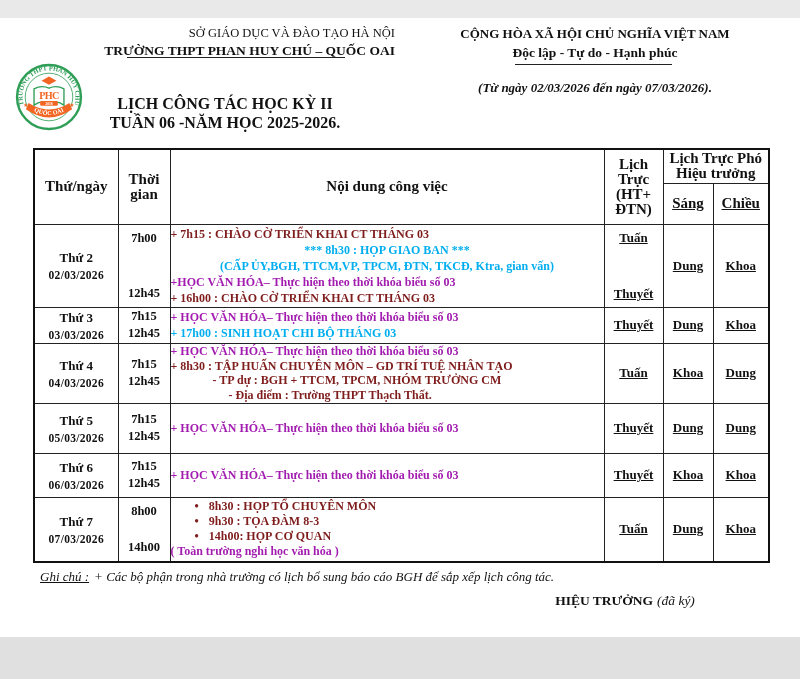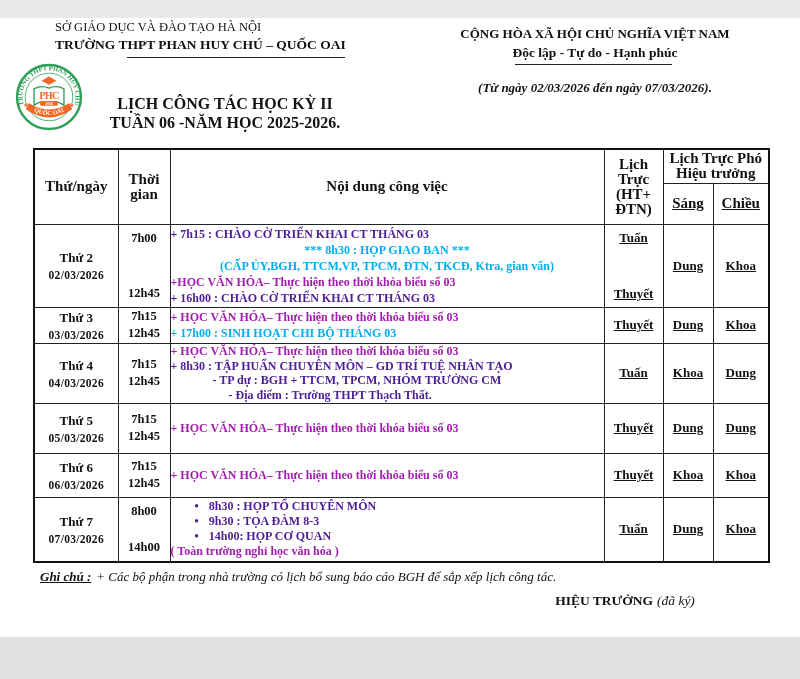--- a/index.html
+++ b/index.html
@@ -2,21 +2,21 @@
 <html lang="vi"><head>
 <meta charset="utf-8">
 <style>
   html,body{margin:0;padding:0;background:#fff;}
   .screen{position:relative;width:800px;height:679px;background:#ffffff;
           font-family:"Liberation Serif", serif;overflow:hidden;color:#111;}
   .strip-top{position:absolute;left:0;top:0;width:800px;height:18px;background:#e9e9e9;}
   .strip-bottom{position:absolute;left:0;top:637px;width:800px;height:42px;background:#e0e0e0;}
 
   
-  .hdr-left{position:absolute;left:55px;top:20px;width:340px;text-align:left;}
+  .hdr-left{position:absolute;left:55px;top:26px;width:340px;text-align:right;}
   .hdr-left .l1{font-size:12.5px;}
   .hdr-left .l2{font-size:13.5px;font-weight:bold;margin-top:2px;}
   .ul-left{position:absolute;left:127px;top:57px;width:218px;border-bottom:1.5px solid #222;}
   .title-block{position:absolute;left:55px;top:78px;width:340px;text-align:center;font-weight:bold;margin-top:16px;}
   .title-block div{font-size:16px;line-height:19px;}
   .hdr-right{position:absolute;left:430px;top:26px;width:330px;text-align:center;}
   .hdr-right .r1{font-size:13px;font-weight:bold;}
   .hdr-right .r2{font-size:13.5px;font-weight:bold;margin-top:3px;}
   .ul-right{position:absolute;left:515px;top:64px;width:157px;border-bottom:1.5px solid #222;}
   .date-range{position:absolute;left:430px;top:80px;width:330px;text-align:center;
@@ -37,29 +37,29 @@
   .day-label{font-size:13px;}
   .day-date{font-size:11.5px;margin-top:3px;letter-spacing:.3px;}
   .time-cell{text-align:center;font-weight:bold;font-size:12.5px;}
   .time-cell .tv{line-height:17px;}
   .fill{display:flex;flex-direction:column;justify-content:space-between;align-items:center;}
   .r0 .fill{height:72px;padding:5px 0;} .r5 .fill{height:53px;padding:5px 0;}
   .content-cell{padding-left:3px;}
   .ln{font-weight:bold;font-size:12px;line-height:16px;white-space:nowrap;}
   .r2 .ln{line-height:14.5px;} .r5 .ln{line-height:15px;}
   .ln.center{text-align:center;white-space:normal;}
-  .c-red{color:#4c1d95;} .c-green{color:#a21caf;} .c-cyan{color:#00aeef;}
+  .c-red{color:#7f1d1d;} .c-green{color:#a21caf;} .c-cyan{color:#00aeef;}
   .ind1{padding-left:42px;} .ind2{padding-left:58px;}
   .dot{margin:0 10px 0 24px;}
   .duty-cell,.sang-cell,.chieu-cell{text-align:center;}
   .duty-name{font-weight:bold;font-size:13px;text-decoration:underline;}
 
   
   .note{position:absolute;left:40px;top:569px;font-size:13px;font-style:italic;width:720px;}
-  .note .lbl{font-weight:bold;text-decoration:underline;margin-right:5px;}
+  .note .lbl{font-weight:normal;text-decoration:underline;margin-right:5px;}
   .sig{position:absolute;left:500px;top:593px;width:250px;text-align:center;font-size:13.5px;}
   .sig .t{font-weight:bold;} .sig .n{font-style:italic;margin-left:4px;}
 </style>
 </head>
 <body>
 
 <div class="screen">
   <div class="strip-top"></div>
   <div class="strip-bottom"></div>
 

